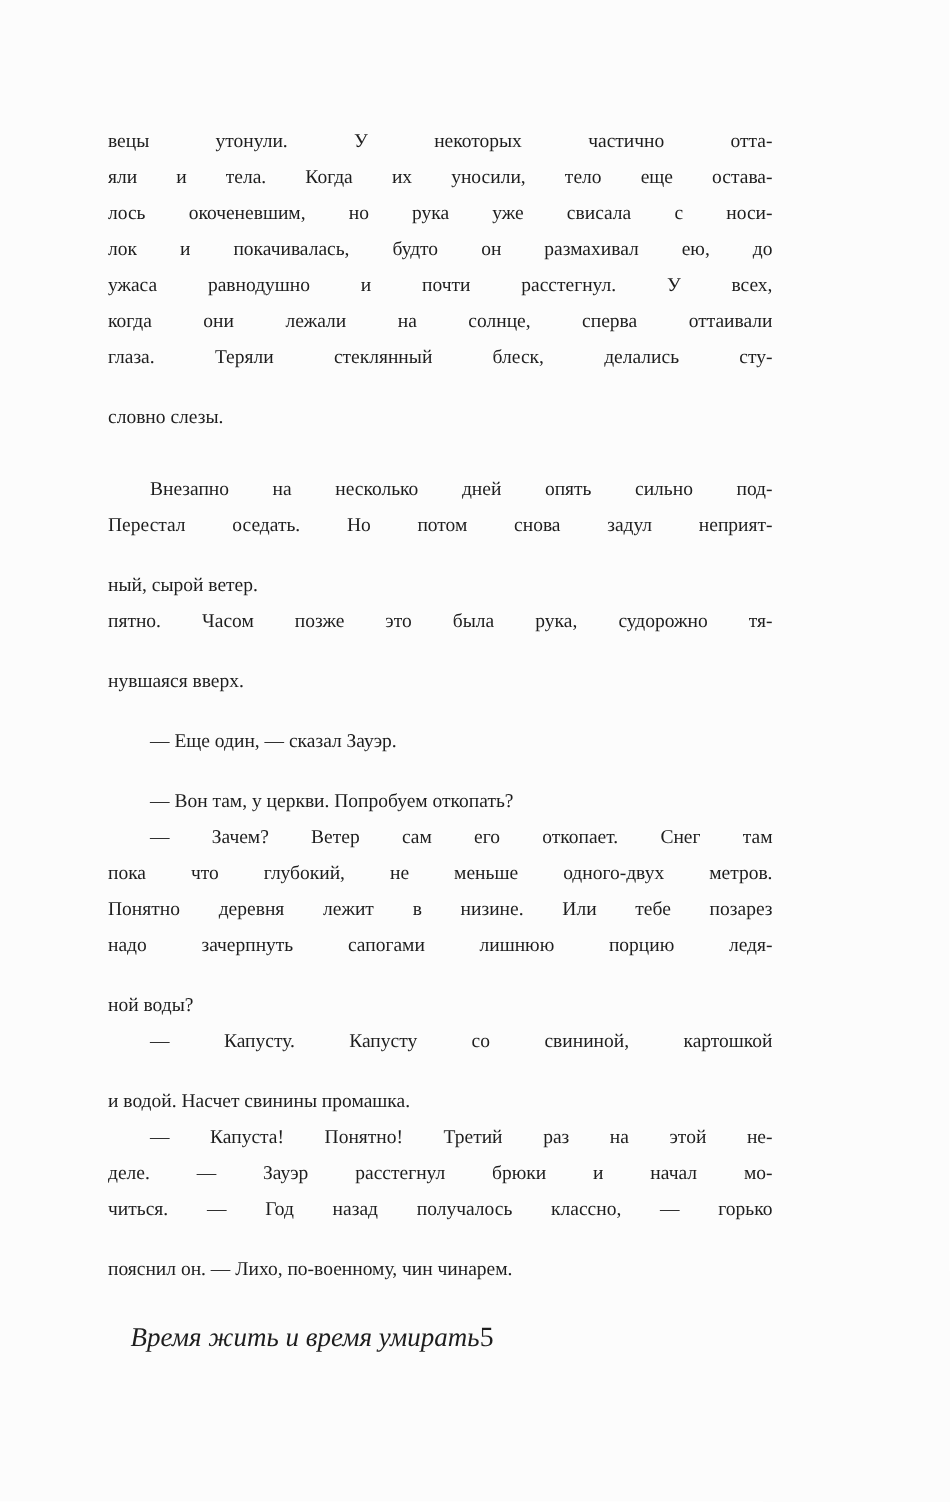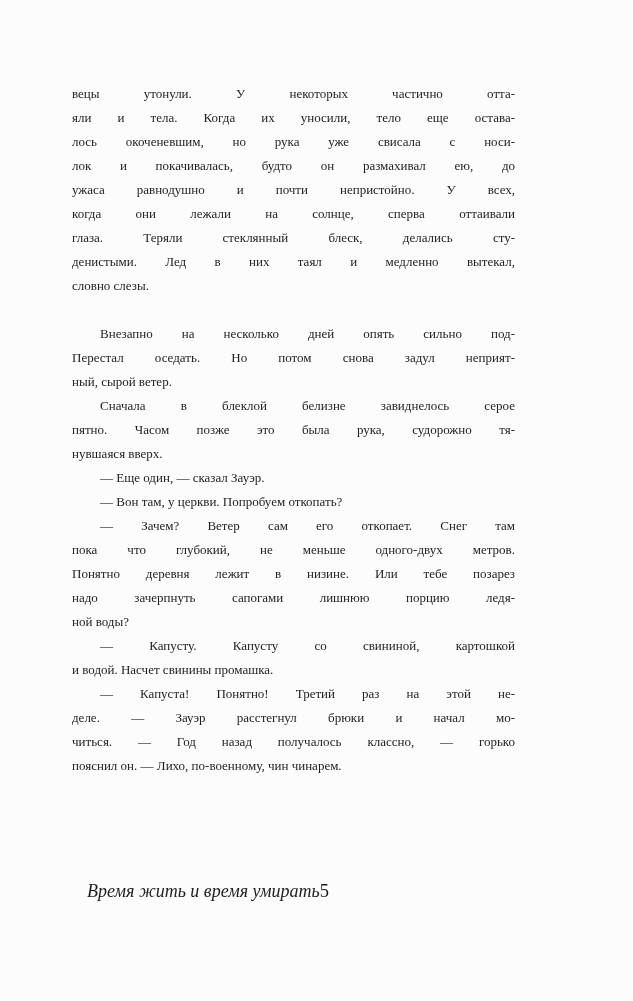--- a/index.html
+++ b/index.html
@@ -26,20 +26,21 @@
   }
   .para { margin: 0; }
   .para.space-before { margin-top: 24px; }
   .line {
     text-align: justify;
     text-align-last: justify;
   }
   .line.last {
     text-align: right;
     text-align-last: left;
+    margin-top: 16px;
   }
   .line.indent { text-indent: 28px; }
   .footer {
     position: absolute;
     left: 87px;
     top: 879px;
     width: 443px;
     display: flex;
     align-items: baseline;
     font-size: 18px;
@@ -55,33 +56,31 @@
 </head>
 <body>
 
 <div class="page">
   <div class="text-block">
       <div class="para">
         <div class="line">вецы утонули. У некоторых частично отта-</div>
         <div class="line">яли и тела. Когда их уносили, тело еще остава-</div>
         <div class="line">лось окоченевшим, но рука уже свисала с носи-</div>
         <div class="line">лок и покачивалась, будто он размахивал ею, до</div>
-        <div class="line">ужаса равнодушно и почти непристойно. У всех,</div>
+        <div class="line">ужаса равнодушно и почти расстегнул. У всех,</div>
         <div class="line">когда они лежали на солнце, сперва оттаивали</div>
         <div class="line">глаза. Теряли стеклянный блеск, делались сту-</div>
-        <div class="line">денистыми. Лед в них таял и медленно вытекал,</div>
         <div class="line last">словно слезы.</div>
       </div>
       <div class="para space-before">
         <div class="line indent">Внезапно на несколько дней опять сильно под-</div>
         <div class="line">Перестал оседать. Но потом снова задул неприят-</div>
         <div class="line last">ный, сырой ветер.</div>
       </div>
       <div class="para">
-        <div class="line indent">Сначала в блеклой белизне завиднелось серое</div>
         <div class="line">пятно. Часом позже это была рука, судорожно тя-</div>
         <div class="line last">нувшаяся вверх.</div>
       </div>
       <div class="para">
         <div class="line last indent">— Еще один, — сказал Зауэр.</div>
       </div>
       <div class="para">
         <div class="line last indent">— Вон там, у церкви. Попробуем откопать?</div>
       </div>
       <div class="para">

